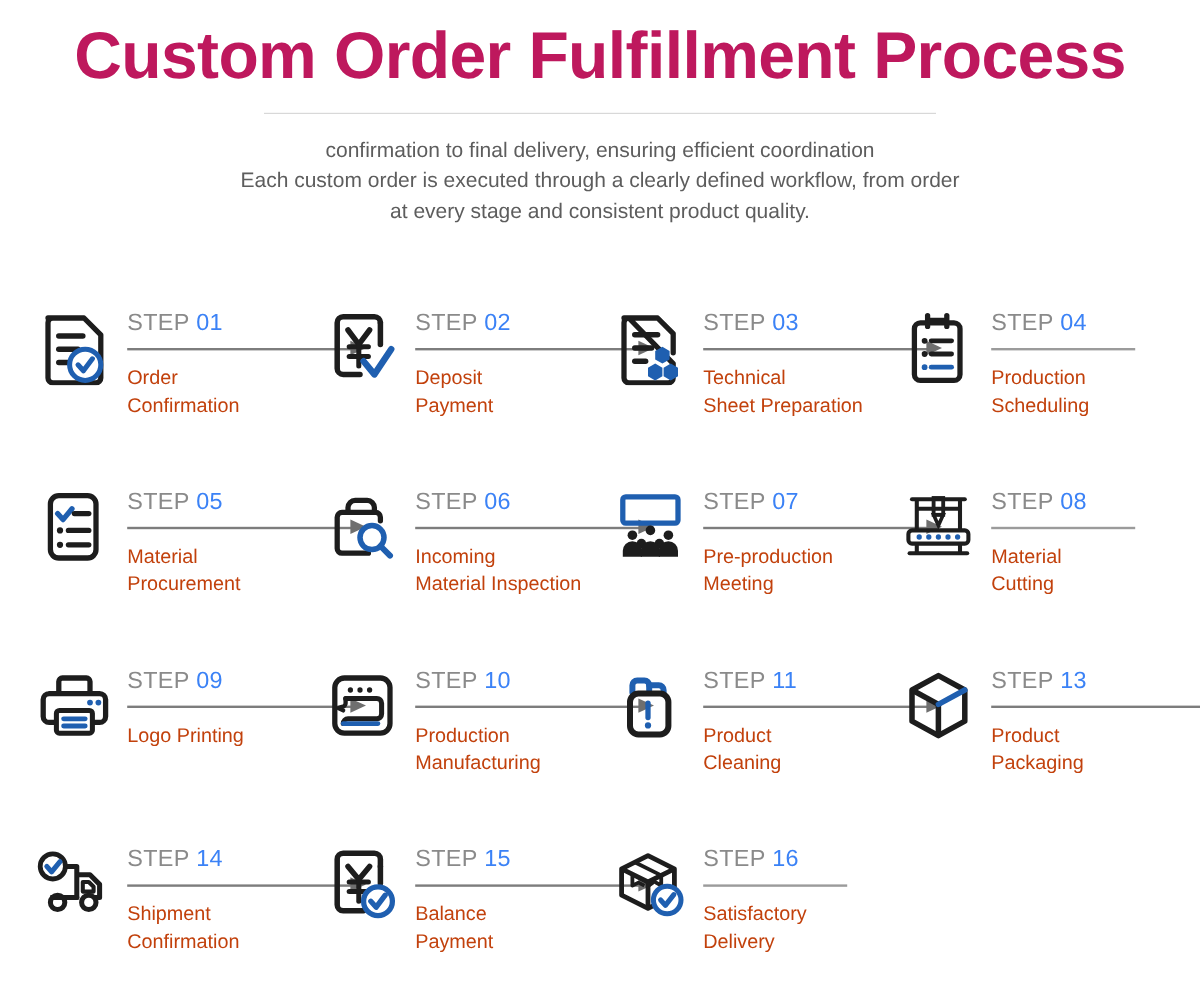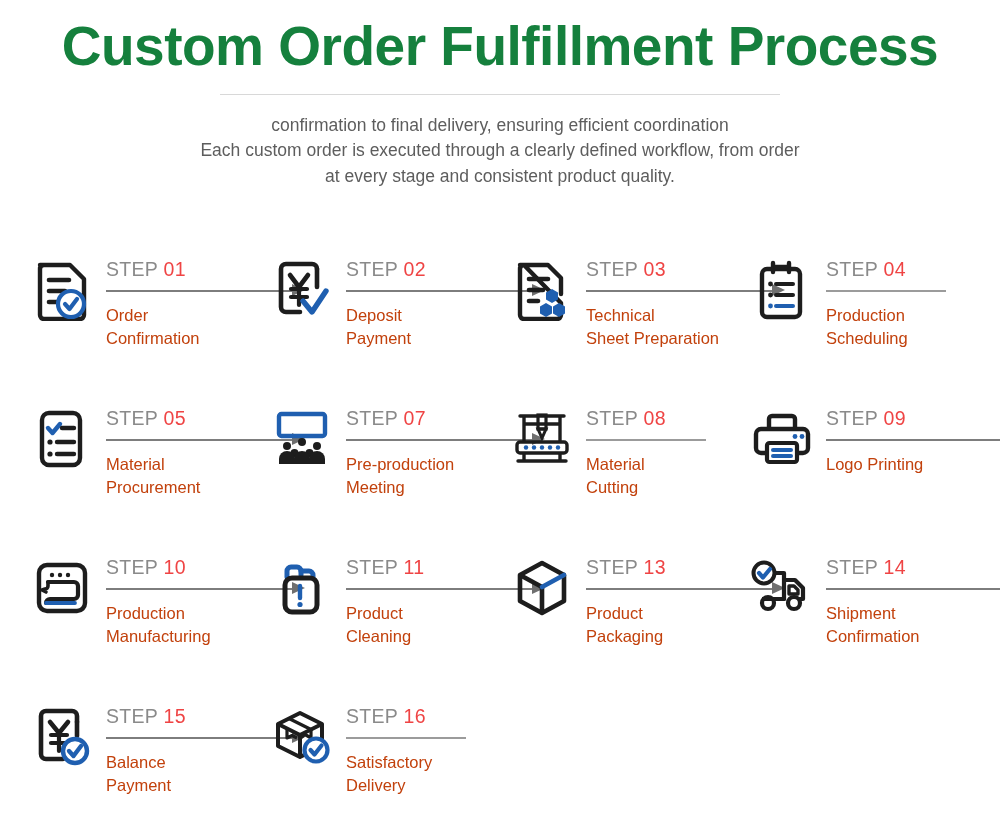--- a/index.html
+++ b/index.html
@@ -11,21 +11,21 @@
     overflow: hidden;
   }
   .page { position: relative; width: 1000px; height: 832px; }
 
   
   .header { padding-top: 16px; text-align: center; }
   .title {
     font-size: 55px;
     font-weight: 700;
     letter-spacing: -0.5px;
-    color: #15803d;
+    color: #be185d;
     line-height: 1.12;
     white-space: nowrap;
   }
   .title-rule {
     width: 560px; height: 1px;
     background: #d8d8d8;
     margin: 16px auto 0 auto;
   }
   .subtitle {
     margin: 18px auto 0 auto;
@@ -65,21 +65,21 @@
   .icon-wrap svg { display: block; }
 
   .txt { position: relative; margin-left: 10px; padding-top: 12px; }
   .step-label {
     font-size: 19.5px;
     color: #8a8a8a;
     letter-spacing: 0.3px;
     white-space: nowrap;
     line-height: 1;
   }
-  .step-num { color: #ef4444; text-align: right; }
+  .step-num { color: #3b82f6; text-align: right; }
 
   
   .rule {
     position: absolute;
     left: 0;
     top: 42px;
     height: 1.6px;
     background: #7d7d7d;
   }
   .rule.short { width: 120px; background: #9b9b9b; }
@@ -221,20 +221,39 @@
  <line x1="24" y1="46" x2="41" y2="46" stroke="#1d1d1d" stroke-width="4.4" stroke-linecap="round"></line>
 </svg>
         </div>
         <div class="txt">
           <div class="step-label"><span>STEP</span> <span class="step-num">05</span></div>
           <div class="rule long"></div>
           <div class="arrow-head"></div>
           <div class="desc">
             <span>Material</span>
             <span>Procurement</span>
+          </div>
+        </div>
+      </div>
+      <div class="cell">
+        <div class="icon-wrap">
+          <svg width="58" height="62" viewBox="0 0 58 62">
+ <path d="M17 19 v-4 a6 6 0 0 1 6 -6 h10 a6 6 0 0 1 6 6 v4" fill="none" stroke="#1d1d1d" stroke-width="4.4" stroke-linecap="round"></path>
+ <path d="M44 26 v-3 a4 4 0 0 0 -4 -4 H12 a4 4 0 0 0 -4 4 v26 a4 4 0 0 0 4 4 h22" fill="none" stroke="#1d1d1d" stroke-width="4.4" stroke-linecap="round" stroke-linejoin="round"></path>
+ <circle cx="37" cy="40" r="10" fill="none" stroke="#1f5fb0" stroke-width="4.6"></circle>
+ <line x1="44" y1="47" x2="52" y2="55" stroke="#1f5fb0" stroke-width="5" stroke-linecap="round"></line>
+</svg>
+        </div>
+        <div class="txt">
+          <div class="step-label"><span>STEP</span> <span class="step-num">06</span></div>
+          <div class="rule long"></div>
+          <div class="arrow-head"></div>
+          <div class="desc">
+            <span>Incoming</span>
+            <span>Material Inspection</span>
           </div>
         </div>
       </div>
       <div class="cell">
         <div class="icon-wrap">
           <svg width="62" height="58" viewBox="0 0 62 58">
  <rect x="8" y="4" width="46" height="22" rx="2.5" fill="none" stroke="#1f5fb0" stroke-width="4.4"></rect>
  <circle cx="16" cy="36" r="4" fill="#1d1d1d"></circle>
  <circle cx="31" cy="32" r="4" fill="#1d1d1d"></circle>
  <circle cx="46" cy="36" r="4" fill="#1d1d1d"></circle>

